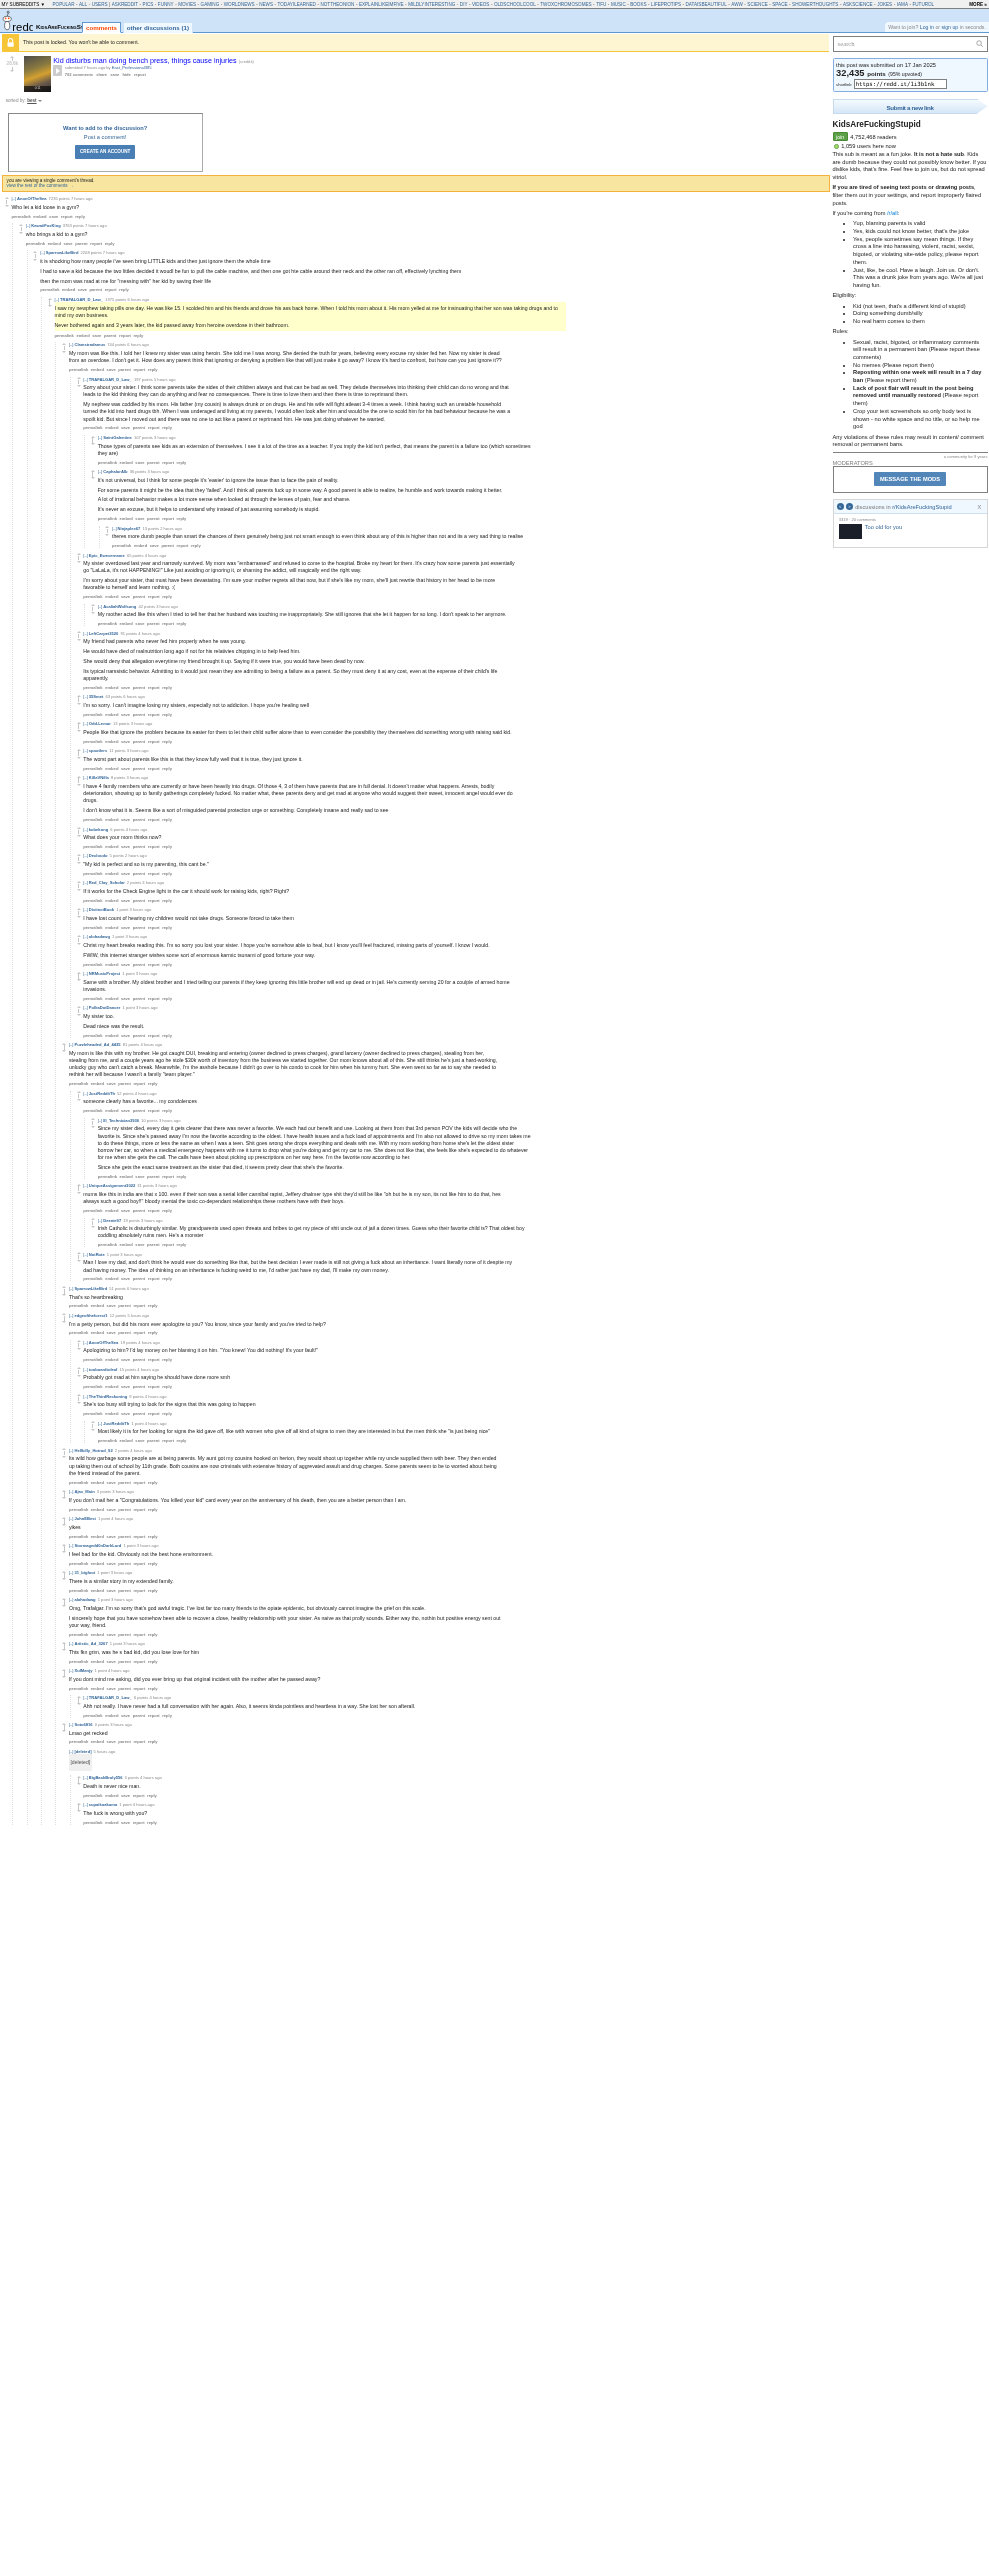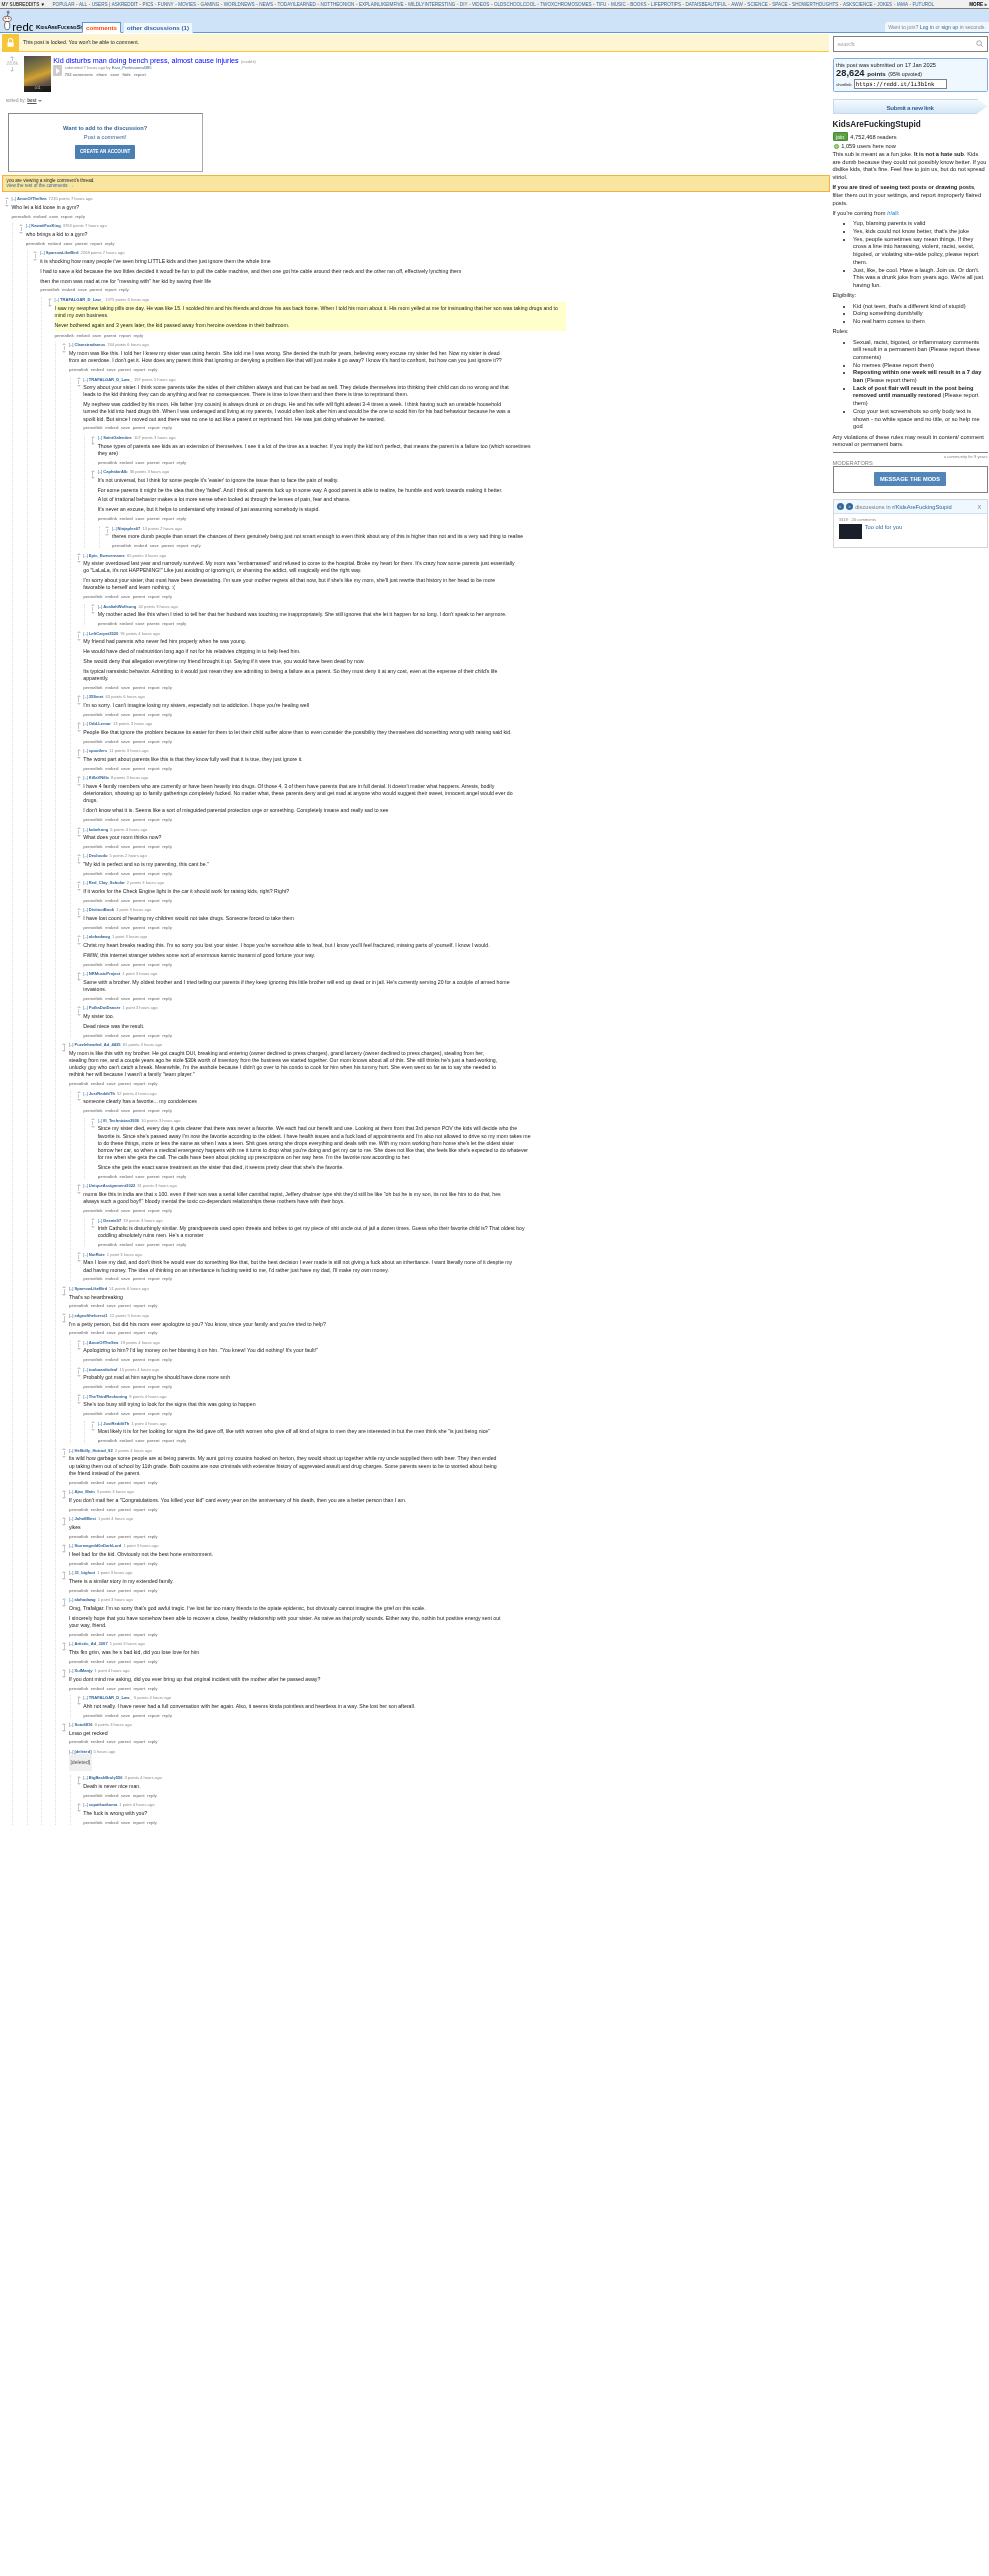--- a/index.html
+++ b/index.html
@@ -143,21 +143,21 @@
 <div class="side">
   <div class="search-box">
     <span>search</span>
     <svg class="mag" viewBox="0 0 14 14">
         <circle cx="6" cy="6" r="4.5" fill="none" stroke="#999" stroke-width="1.6"></circle>
         <path d="M9.5 9.5 L13 13" stroke="#999" stroke-width="1.8"></path>
       </svg>
   </div>
   <div class="linkinfo">
     <div class="date">this post was submitted on 17 Jan 2025</div>
-    <div class="score"><span>28,624</span> <span class="pts">points</span> <span class="pct">(95% upvoted)</span></div>
+    <div class="score"><span>32,435</span> <span class="pts">points</span> <span class="pct">(95% upvoted)</span></div>
     <div class="shortlink"><span>shortlink:</span> <input readonly="" value="https://redd.it/1i3b1nk" style=""></div>
   </div>
   <a class="submit-link">Submit a new link</a>
   <div class="sub-title">KidsAreFuckingStupid</div>
   <div class="join-row">
       <span class="join-btn">join</span>
       <span>4,752,468 readers</span>
     </div>
   <div class="online">
       <span class="dot"></span>
@@ -224,21 +224,21 @@
   <div class="thing">
     <div class="midcol">
       <span class="arrow up"></span>
       <span class="score-mid">28.6k</span>
       <span class="arrow down"></span>
     </div>
     <div class="thumb">
         <div class="dur">0:11</div>
       </div>
     <div class="entry">
-      <div class="title-row"><a>Kid disturbs man doing bench press, almost cause injuries</a><span class="domain">(v.redd.it)</span></div>
+      <div class="title-row"><a>Kid disturbs man doing bench press, things cause injuries</a><span class="domain">(v.redd.it)</span></div>
       <div class="entry-sub">
         <span class="expando"></span>
         <div>
           <div class="tagline"><span>submitted 7 hours ago by</span> <a>East_Professional385</a></div>
           <div class="buttons" id="post-buttons"><span>702 comments</span><span>share</span><span>save</span><span>hide</span><span>report</span></div>
         </div>
       </div>
     </div>
   </div>
 

